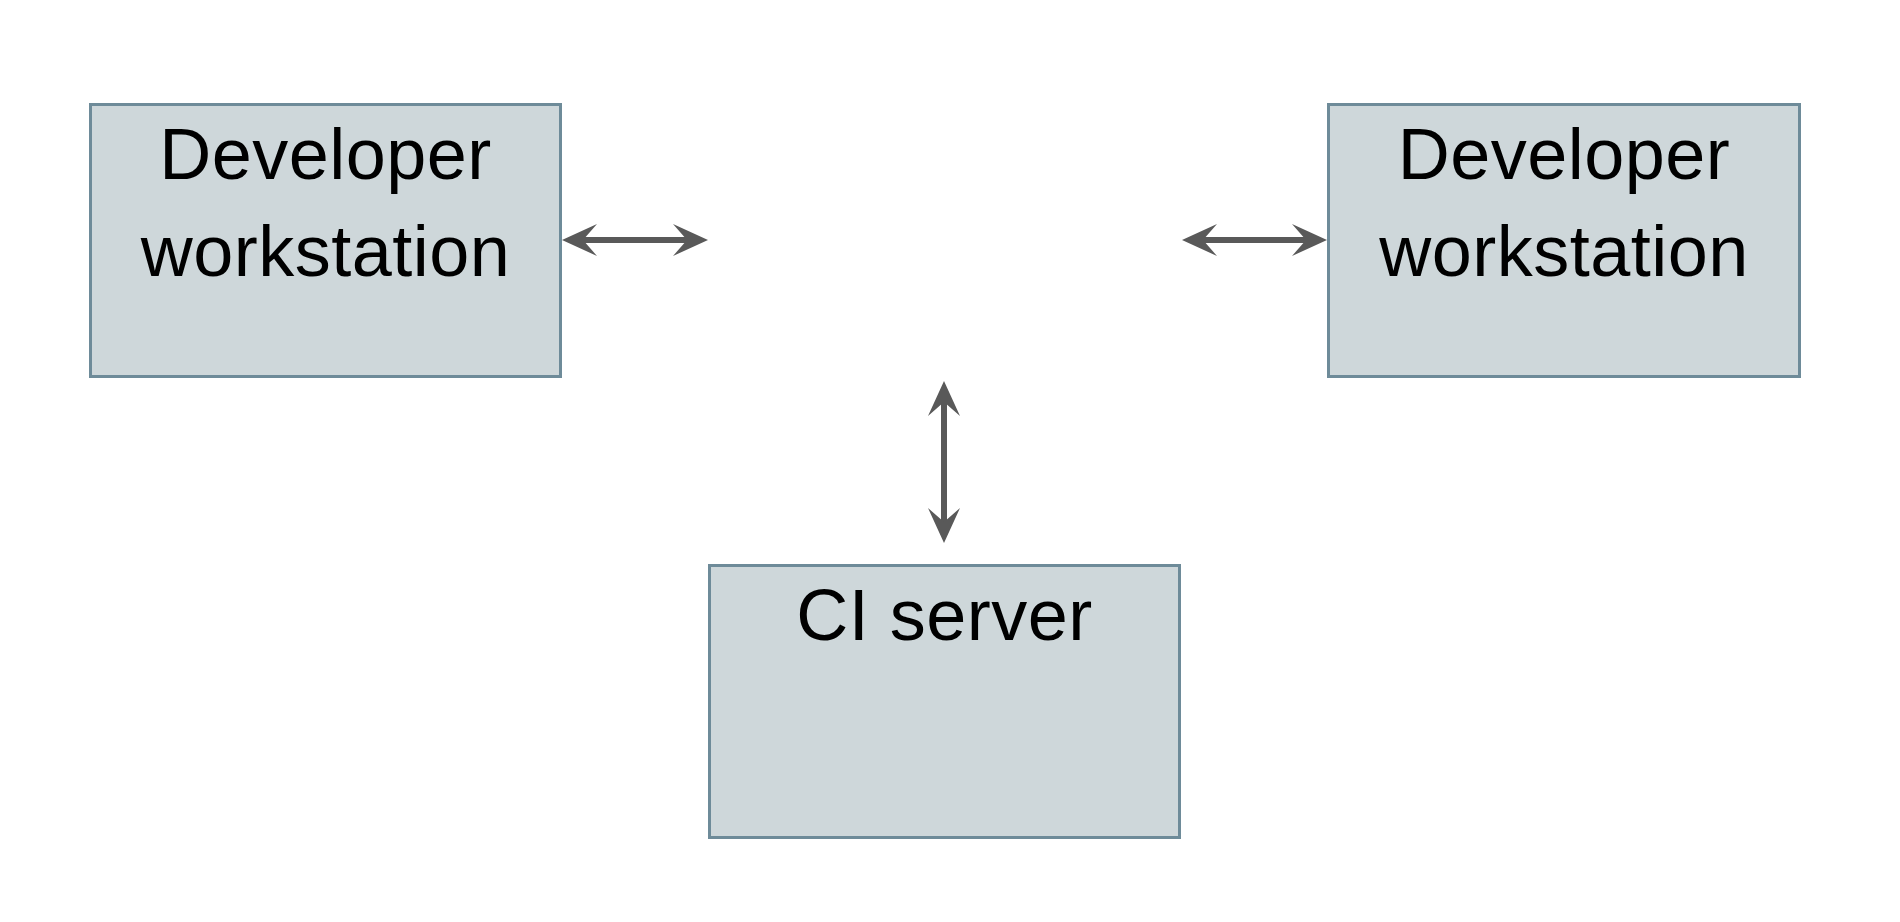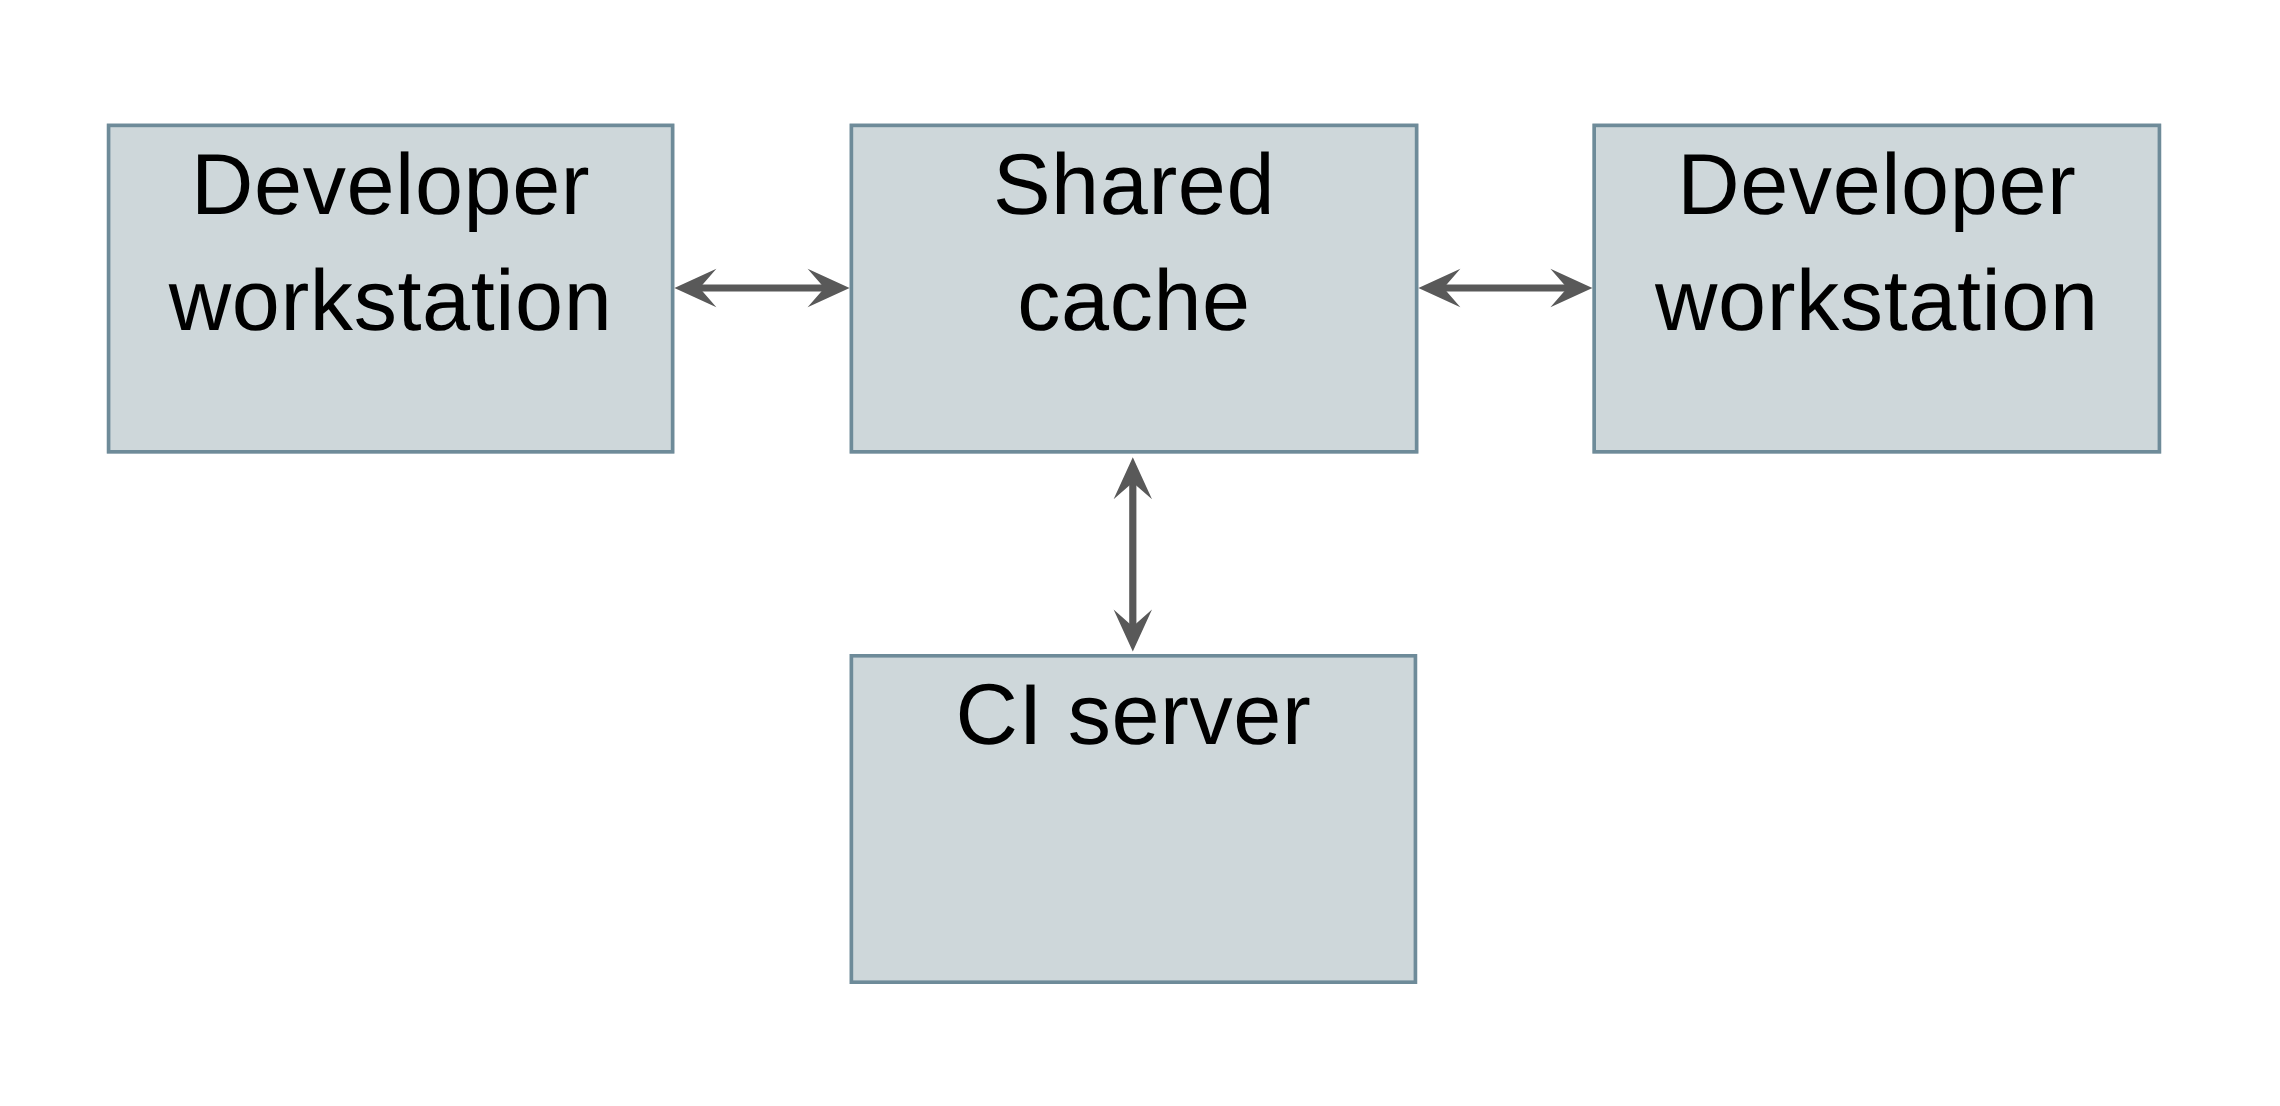--- a/index.html
+++ b/index.html
@@ -30,21 +30,21 @@
   .node-label {
     font-size: 72px;
     line-height: 1.35;
     color: var(--text, #000000);
     white-space: pre-line;
     letter-spacing: 0.5px;
   }
   #node-dev-left   { left: 89px;   top: 103px; width: 473px; height: 275px; }
   #node-shared     { left: 708px;  top: 103px; width: 474px; height: 275px; }
   #node-dev-right  { left: 1327px; top: 103px; width: 474px; height: 275px; }
-  #node-ci         { left: 708px;  top: 545px; width: 473px; height: 275px; }
+  #node-ci         { left: 708px;  top: 564px; width: 473px; height: 275px; }
   svg.edges {
     position: absolute;
     left: 0; top: 0;
     width: 1900px;
     height: 922px;
     pointer-events: none;
     color: var(--arrow, #595959);
   }
   svg.edges line { stroke: currentColor; stroke-width: 6; }
   svg.edges polygon { fill: currentColor; }
@@ -52,24 +52,20 @@
 </head>
 <body>
 
 <div class="canvas">
 
   <div class="node" id="node-dev-left">
     <span class="node-label">Developer
 workstation</span>
   </div>
 
-  <div class="node" id="node-shared">
-    <span class="node-label">Shared
-cache</span>
-  </div>
 
   <div class="node" id="node-dev-right">
     <span class="node-label">Developer
 workstation</span>
   </div>
 
   <div class="node" id="node-ci">
     <span class="node-label">CI server</span>
   </div>
 

